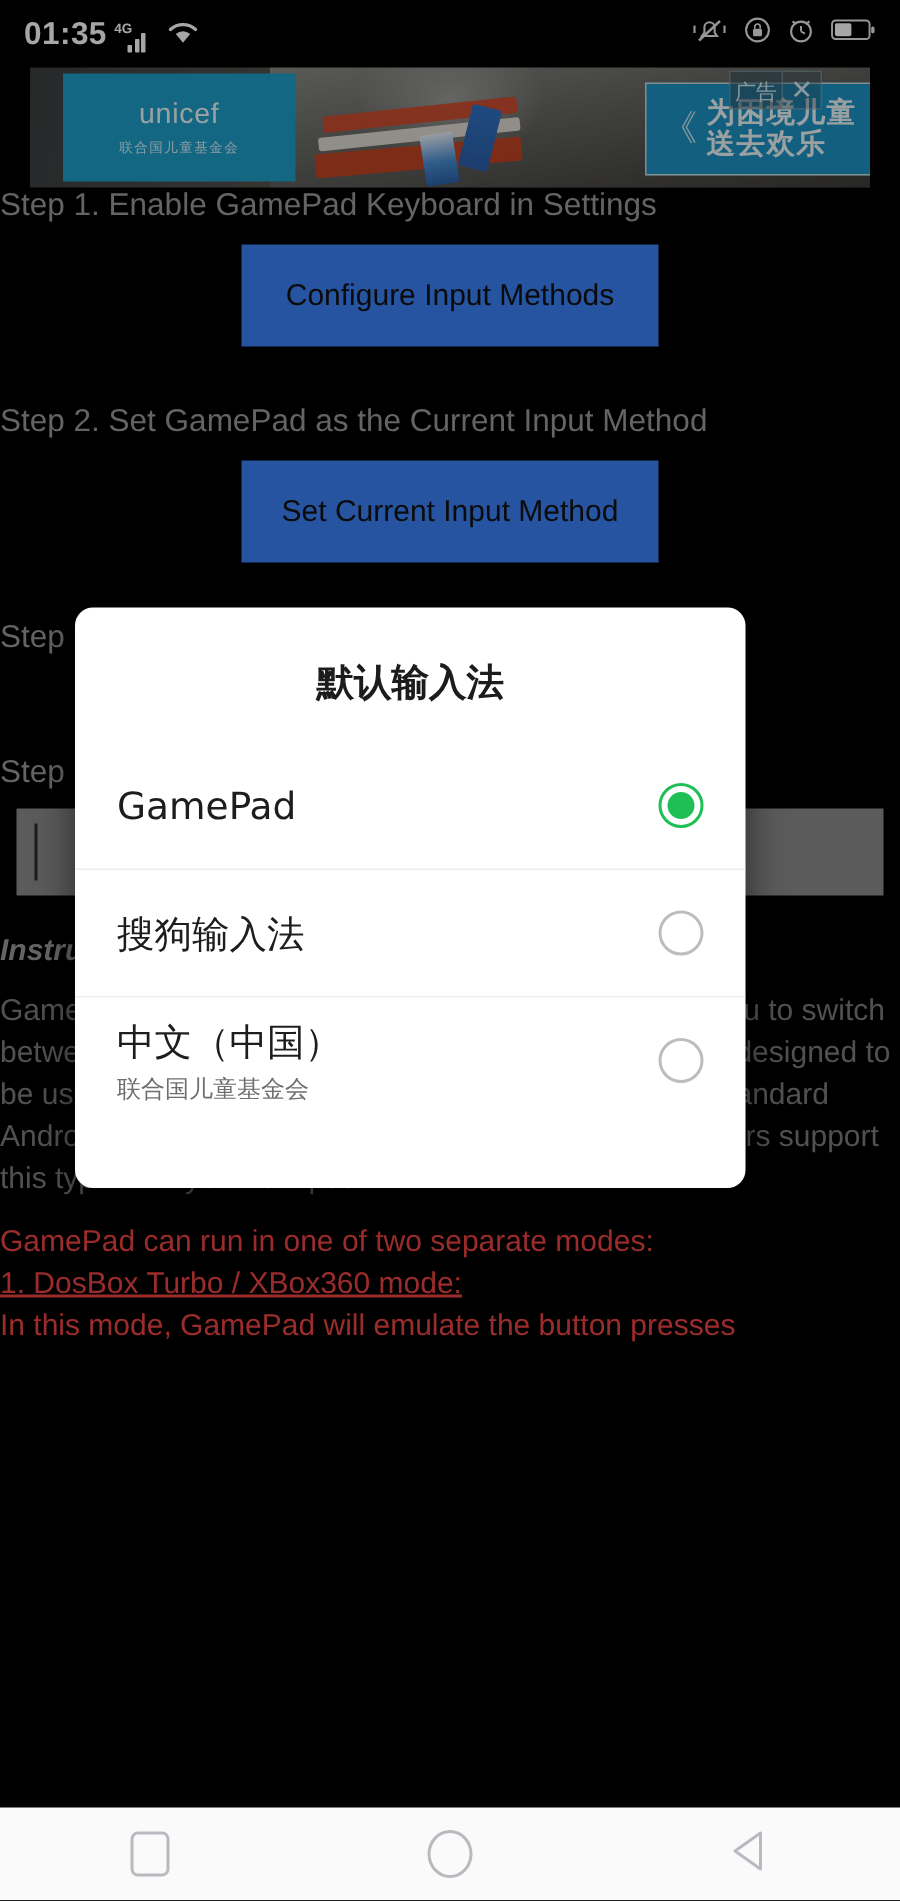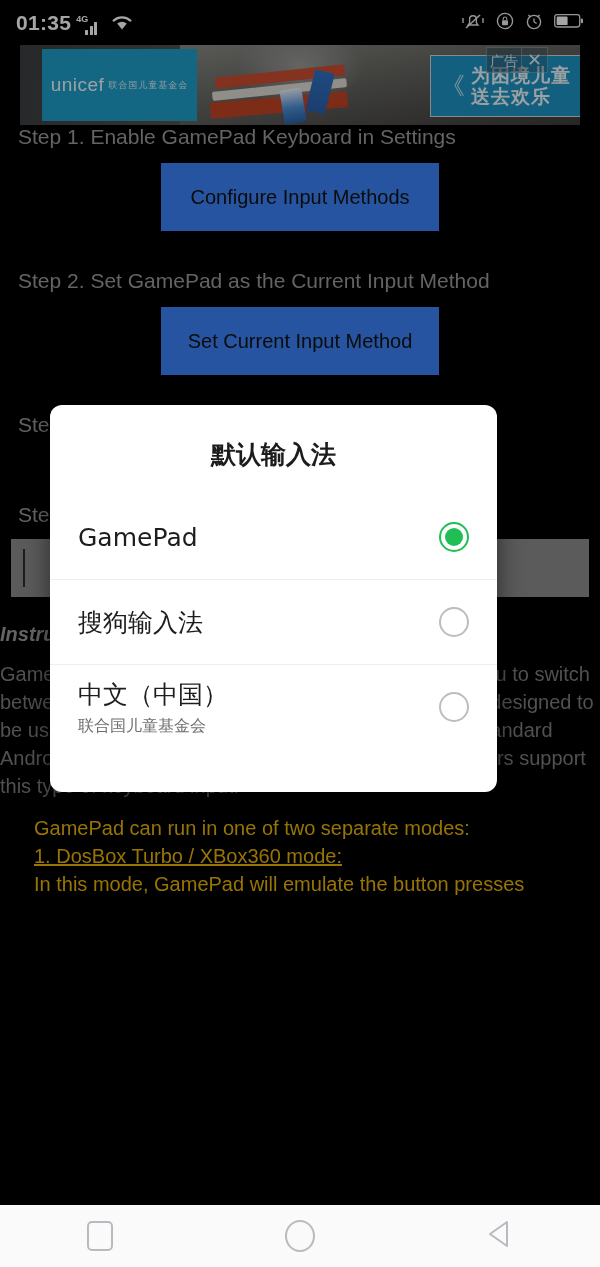--- a/index.html
+++ b/index.html
@@ -42,21 +42,21 @@
   #ad {
     position: absolute; top: 45px; left: 20px;
     width: 560px; height: 80px;
     background: linear-gradient(100deg,#3b3e40 0%,#55514c 30%,#4c4a47 55%,#3c3c3c 100%);
     overflow: hidden;
   }
   .ad-unicef {
     position: absolute; left: 22px; top: 4px;
     width: 155px; height: 72px;
     background: #1f9ec9;
-    display: flex; flex-direction: row;
+    display: flex; flex-direction: column;
     align-items: center; justify-content: center; gap: 4px;
   }
   .ad-unicef-main { color: #fff; font-size: 19px; letter-spacing: .5px; opacity: .92; }
   .ad-unicef-sub { color: #fff; font-size: 9px; letter-spacing: 1px; opacity: .8; }
   .ad-photo {
     position: absolute; left: 160px; top: 0; width: 440px; height: 80px;
     background:
       radial-gradient(ellipse 90px 60px at 120px 20px, #9a9a98 0%, rgba(120,120,118,0) 70%),
       linear-gradient(170deg,#8a8a86 0%,#6a6a66 35%,#4e4d4a 70%,#3a3936 100%);
   }
@@ -106,21 +106,21 @@
     font-size: 18px; width: 26px; text-align: center; line-height: 24px;
     border: 1px solid rgba(190,215,225,.35); border-left: none;
   }
 
   
   #content {
     position: absolute; top: 125px; left: 0; width: 600px; height: 1080px;
     color: #8e8e8e;
   }
   .step-line {
-    font-size: 21px; color: #9a9a9a; padding: 0 18px;
+    font-size: 21px; color: #9a9a9a; padding: 0 0;
   }
   .btn-grey {
     background: #3b82f6; color: #111;
     font-size: 20px;
     width: 278px; height: 68px;
     margin: 14px auto 0 auto;
     display: flex; align-items: center; justify-content: center;
     border: none;
   }
   .spacer-lg { height: 38px; }
@@ -142,21 +142,21 @@
     font-size: 20px; font-style: italic; font-weight: bold; color: #9a9a9a;
   }
   .para {
     margin-top: 14px;
     font-size: 20px; line-height: 28px; color: #7d7d7d;
     padding-right: 6px;
   }
   .para b { color: #9d9d9d; font-weight: bold; }
   .para u { text-decoration: underline; }
   .para-dim { color: #6f6f6f; }
-  .para-dim2 { color: #eab308; margin-left: 34px; }
+  .para-dim2 { color: #ef4444; }
 
   
   #scrim {
     position: absolute; top: 0; left: 0; width: 600px; height: 1205px;
     background: rgba(0,0,0,.35);
     pointer-events: none;
   }
   #dialog {
     position: absolute; left: 50px; top: 405px;
     width: 447px; height: 387px;

